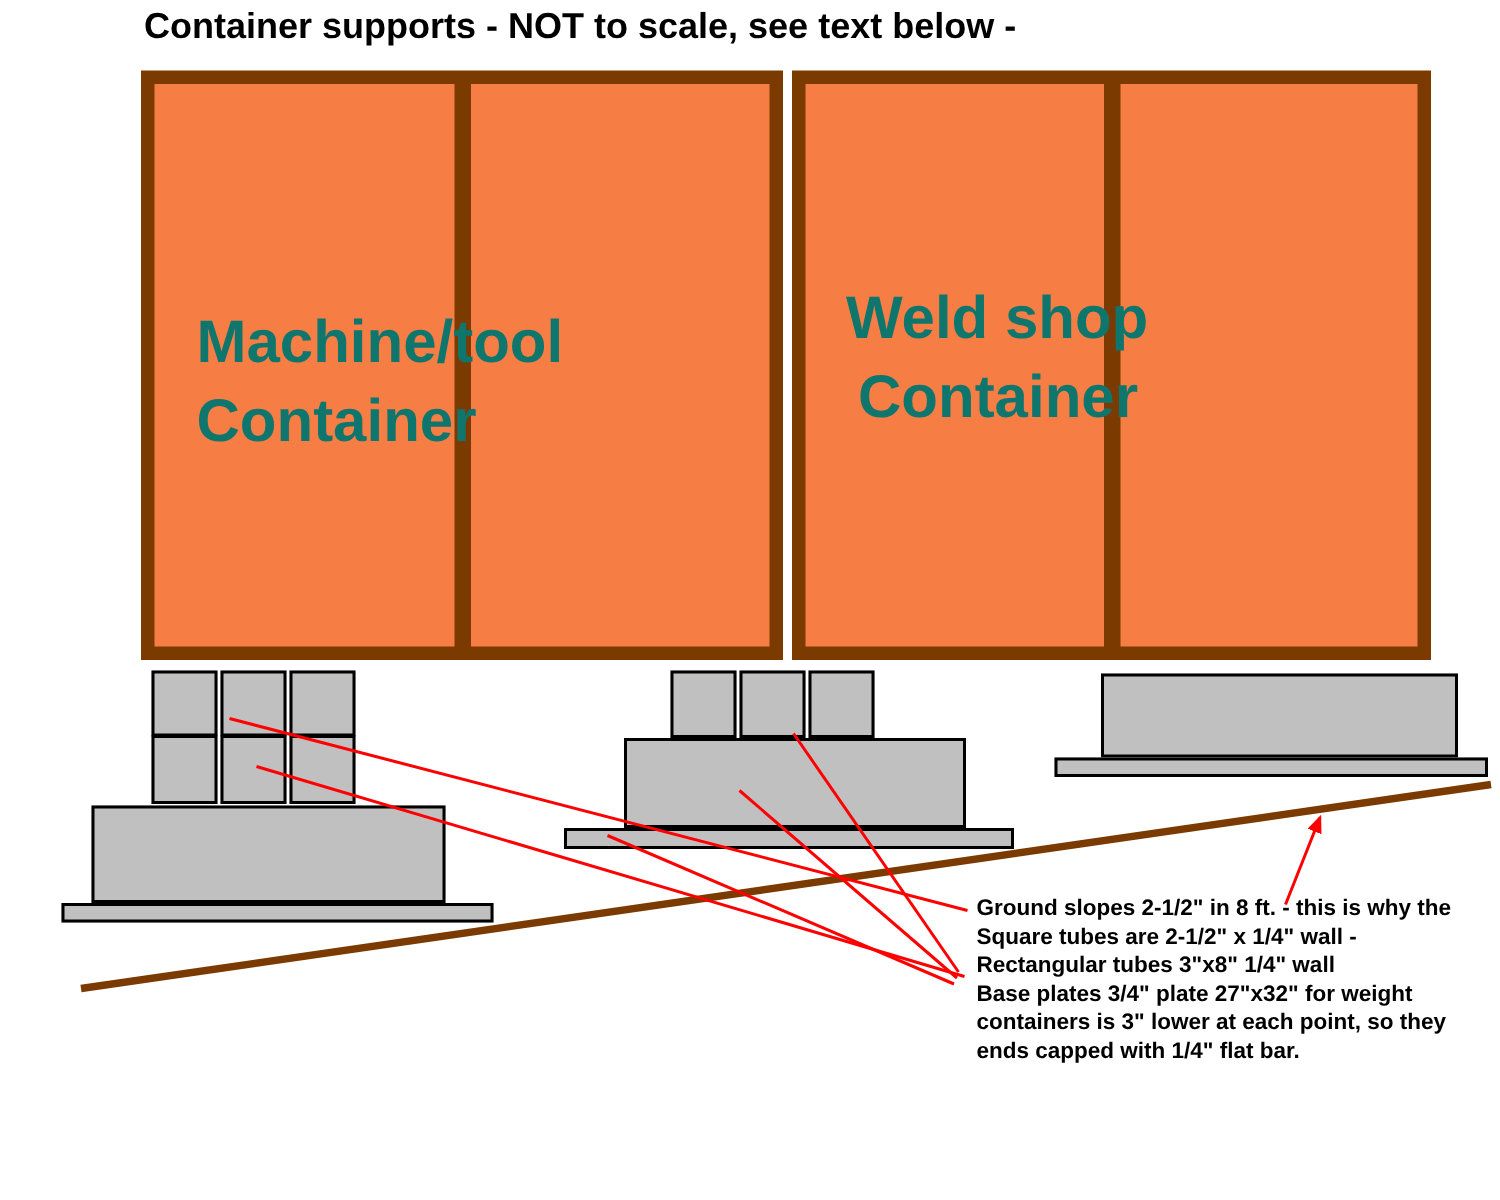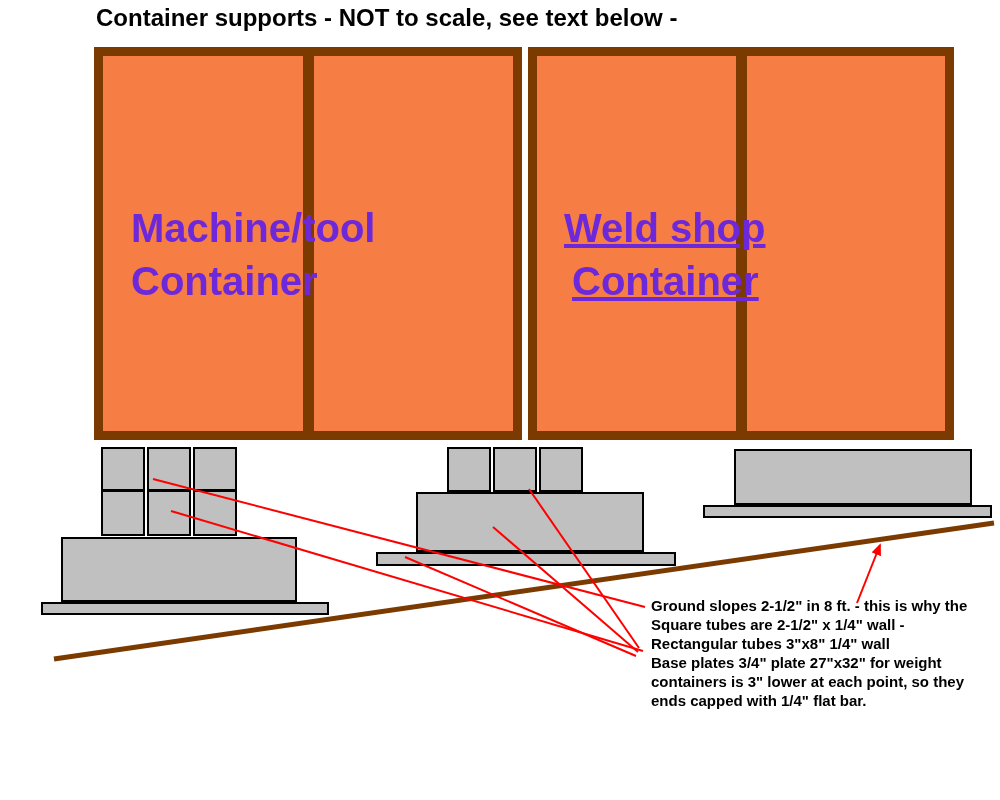--- a/index.html
+++ b/index.html
@@ -13,21 +13,21 @@
   }
 
   .container-box {
     position:absolute; top:47px; height:393px;
     background:#7B3B00;
     display:flex; gap:11px; padding:9px;
   }
   .panel { flex:1; background:#F67E45; }
 
   .big-label {
-    position:absolute; font-size:40px; font-weight:bold; color:#6d28d9;
+    position:absolute; font-size:40px; font-weight:bold; color:#0f766e;
     line-height:53px; white-space:nowrap; z-index:3;
   }
   .big-label .l2-indent { text-indent:8px; }
 
   .support {
     position:absolute; background:#C0C0C0; border:2px solid #000; z-index:1;
   }
 
   svg.overlay {
     position:absolute; left:0; top:0; width:1000px; height:800px;
@@ -53,21 +53,21 @@
 
   <div class="container-box" style="left: 512px; width: 426px; background-color: rgb(123, 59, 0);">
     <div class="panel" style="background-color: rgb(246, 126, 69);"></div>
     <div class="panel" style="background-color: rgb(246, 126, 69);"></div>
   </div>
 
   <div class="big-label" style="left:115px; top:202px;">
     <div>Machine/tool</div>
     <div>Container</div>
   </div>
-  <div class="big-label" style="left:548px; top:202px;text-decoration:underline;">
+  <div class="big-label" style="left:548px; top:186px;">
     <div>Weld shop</div>
     <div class="l2-indent">Container</div>
   </div>
 
   <div class="support" style="left: 85px; top: 447px; width: 44px; height: 44px; background-color: rgb(192, 192, 192);"></div>
   <div class="support" style="left: 131px; top: 447px; width: 44px; height: 44px; background-color: rgb(192, 192, 192);"></div>
   <div class="support" style="left: 177px; top: 447px; width: 44px; height: 44px; background-color: rgb(192, 192, 192);"></div>
   <div class="support" style="left: 85px; top: 490px; width: 44px; height: 46px; background-color: rgb(192, 192, 192);"></div>
   <div class="support" style="left: 131px; top: 490px; width: 44px; height: 46px; background-color: rgb(192, 192, 192);"></div>
   <div class="support" style="left: 177px; top: 490px; width: 44px; height: 46px; background-color: rgb(192, 192, 192);"></div>

